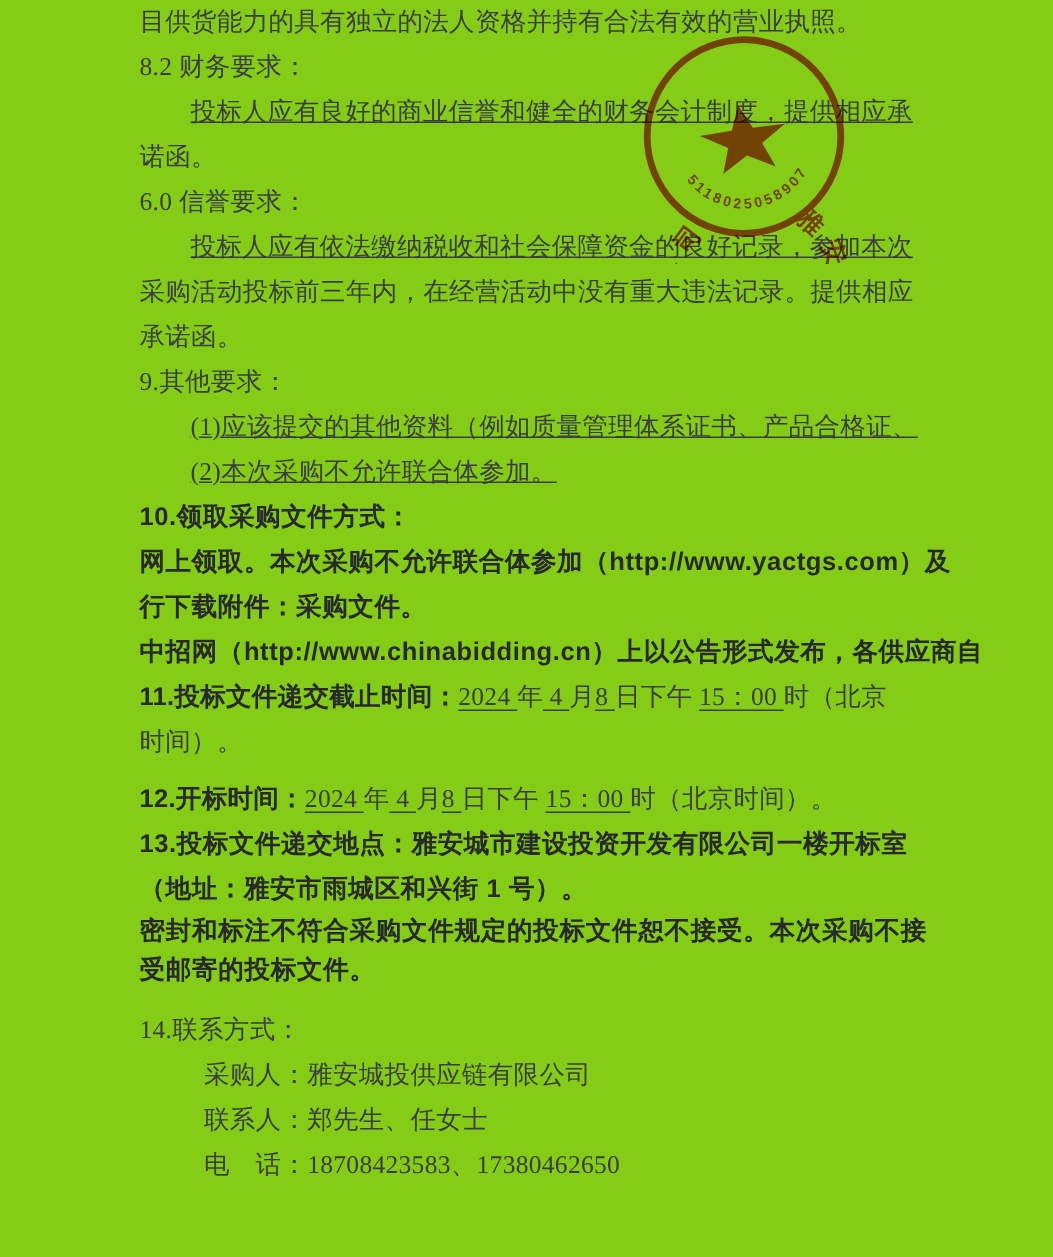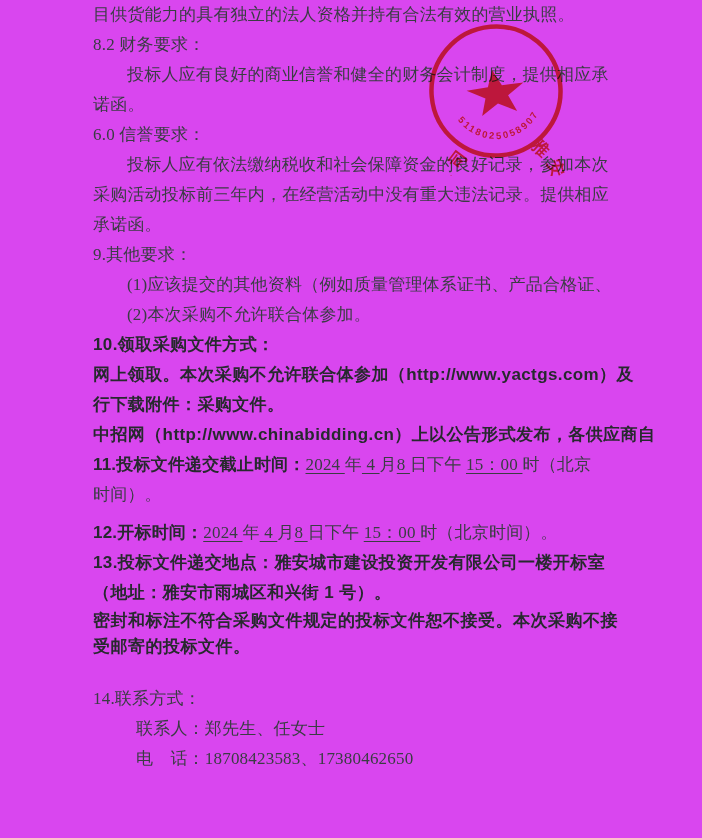--- a/index.html
+++ b/index.html
@@ -1,43 +1,43 @@
 <!DOCTYPE html>
 <html><head>
 <meta charset="utf-8">
 <style>
   html,body{margin:0;padding:0;}
   body{
     width:702px;height:838px;overflow:hidden;position:relative;
     background:#fdfdfd;
     font-family:"Liberation Serif", serif;
   }
-  .page{position:absolute;inset:0;background:#d946ef;}
+  .page{position:absolute;inset:0;background:#84cc16;}
   .doc{
     position:absolute;left:93px;top:0;width:575px;
     color:#3a3d43;font-size:17px;
   }
   .line{
     line-height:30px;height:30px;white-space:nowrap;
     letter-spacing:0.2px;
   }
-  .line.ind1{padding-left:34px;}
+  .line.ind1{padding-left:34px;text-decoration:underline;}
   .line.ind2{padding-left:43px;}
   .line.bold{
     font-family:"Liberation Sans", sans-serif;
     font-weight:700;color:#27292e;letter-spacing:0.4px;
   }
   .line.para{
     font-family:"Liberation Sans", sans-serif;
     font-weight:700;color:#27292e;
     line-height:26px;height:26px;letter-spacing:0.5px;
   }
   .line.gap8{margin-top:8px;}
   .line.gap6{margin-top:6px;}
-  .line.gap12{margin-top:24px;}
+  .line.gap12{margin-top:12px;}
   .line .b{
     font-family:"Liberation Sans", sans-serif;
     font-weight:700;color:#27292e;
   }
   .line .u{
     text-decoration:underline;
     text-underline-offset:3px;
   }
   .seal{
     position:absolute;left:411px;top:6px;width:170px;height:170px;
@@ -71,20 +71,21 @@
       <div class="line bold">行下载附件：采购文件。</div>
       <div class="line bold">中招网（http://www.chinabidding.cn）上以公告形式发布，各供应商自</div>
       <div class="line"><span class="b ">11.投标文件递交截止时间：</span><span class="u">2024&nbsp;</span><span class="">年</span><span class="u">&nbsp;4&nbsp;</span><span class="">月</span><span class="u">8&nbsp;</span><span class="">日下午 </span><span class="u">15：00&nbsp;</span><span class="">时（北京</span></div>
       <div class="line">时间）。</div>
       <div class="line gap8"><span class="b ">12.开标时间：</span><span class="u">2024&nbsp;</span><span class="">年</span><span class="u">&nbsp;4&nbsp;</span><span class="">月</span><span class="u">8&nbsp;</span><span class="">日下午 </span><span class="u">15：00&nbsp;</span><span class="">时（北京时间）。</span></div>
       <div class="line bold">13.投标文件递交地点：雅安城市建设投资开发有限公司一楼开标室</div>
       <div class="line bold">（地址：雅安市雨城区和兴街 1 号）。</div>
       <div class="line para">密封和标注不符合采购文件规定的投标文件恕不接受。本次采购不接</div>
       <div class="line para">受邮寄的投标文件。</div>
       <div class="line gap12">14.联系方式：</div>
+      <div class="line ind2">采购人：雅安城投供应链有限公司</div>
       <div class="line ind2">联系人：郑先生、任女士</div>
       <div class="line ind2">电　话：18708423583、17380462650</div>
     </div>
 
   <svg class="seal" viewBox="0 0 170 170" xmlns="http://www.w3.org/2000/svg">
     <g transform="rotate(-5 85 85)">
       <circle cx="85" cy="85" r="64.5" fill="none" stroke="#dc452f" stroke-width="4.5"></circle>
       <defs>
         <path id="sealTopArc" d="M 85,135 A 50 50 0 1 1 84.93,135" fill="none"></path>
         <path id="sealBottomArc" d="M 37,85 A 48 48 0 0 0 133,85" fill="none"></path>

